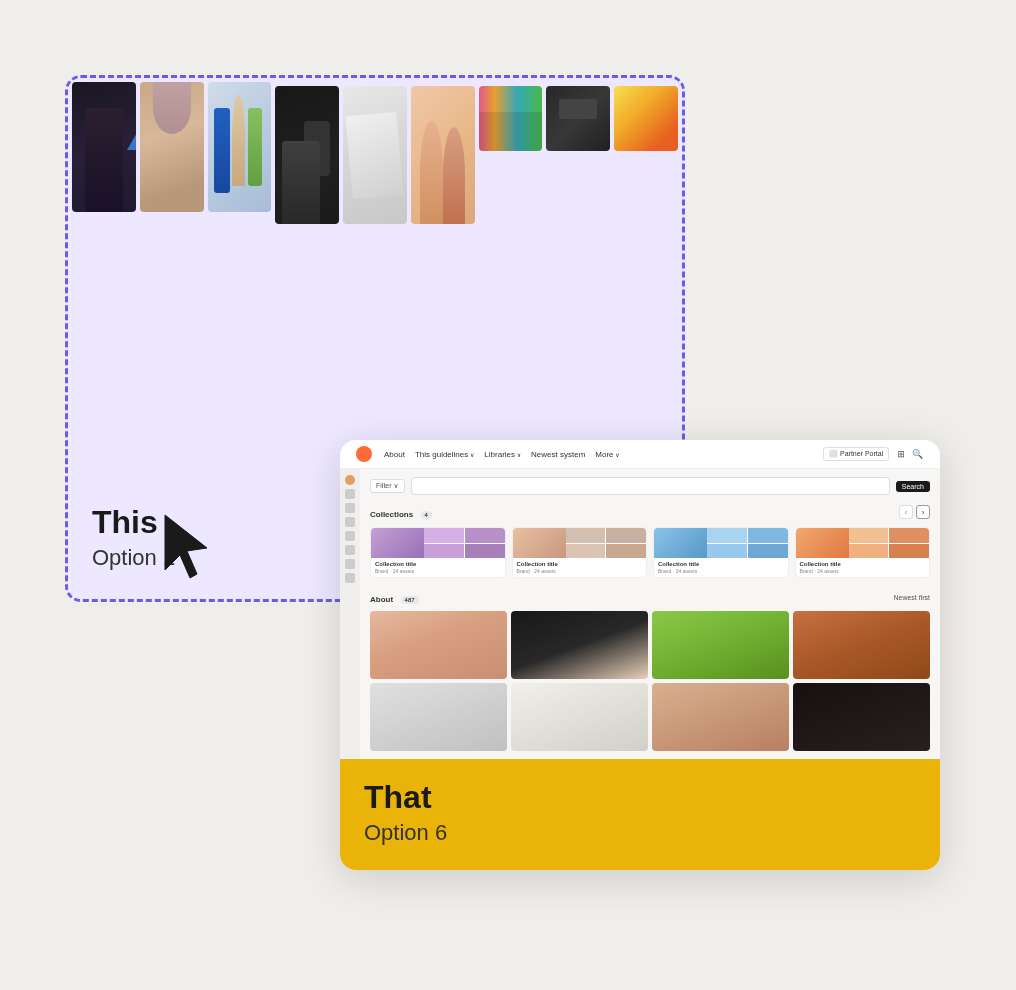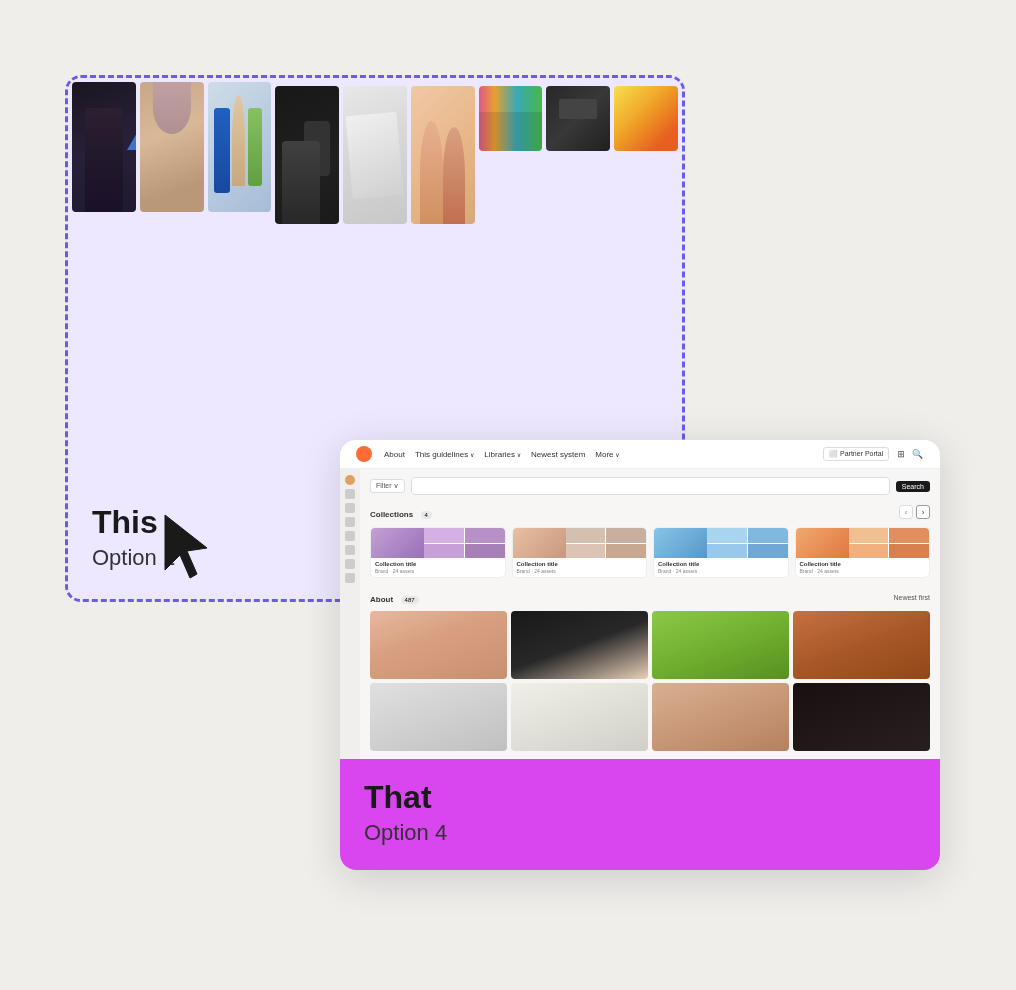--- a/index.html
+++ b/index.html
@@ -303,21 +303,21 @@
       overflow: hidden;
     }
 
     .asset-1 { background: linear-gradient(135deg, #e8c0a8 30%, #d4a888 70%); }
     .asset-2 { background: linear-gradient(135deg, #1a1a1a 40%, #2a2a2a 70%, #e8c0a0 90%); }
     .asset-3 { background: linear-gradient(135deg, #7ab848 50%, #58a030 80%); }
     .asset-4 { background: linear-gradient(135deg, #c07040 30%, #a05828 70%); }
 
     .option2-label-area {
       padding: 20px 24px 24px;
-      background: #d946ef;
+      background: #eab308;
     }
 
     .photo-row {
       display: grid;
       grid-template-columns: repeat(3, 1fr);
       gap: 4px;
     }
 
     .photo-cell {
       border-radius: 4px;
@@ -551,15 +551,15 @@
           <div class="asset-cell" style="background:linear-gradient(160deg,#f0f0e8 0%,#e0e0d8 50%,#d0d0c8 100%);"></div>
           <div class="asset-cell" style="background:linear-gradient(160deg,#d8b090 0%,#c89878 50%,#b88060 100%);"></div>
           <div class="asset-cell" style="background:linear-gradient(160deg,#181010 0%,#201818 50%,#282020 100%);"></div>
         </div>
       </div>
     </div>
   </div>
 
   <div class="option2-label-area">
     <div class="label-title">That</div>
-    <div class="label-subtitle">Option 4</div>
+    <div class="label-subtitle">Option 6</div>
   </div>
 </div>
 
 </body></html>

